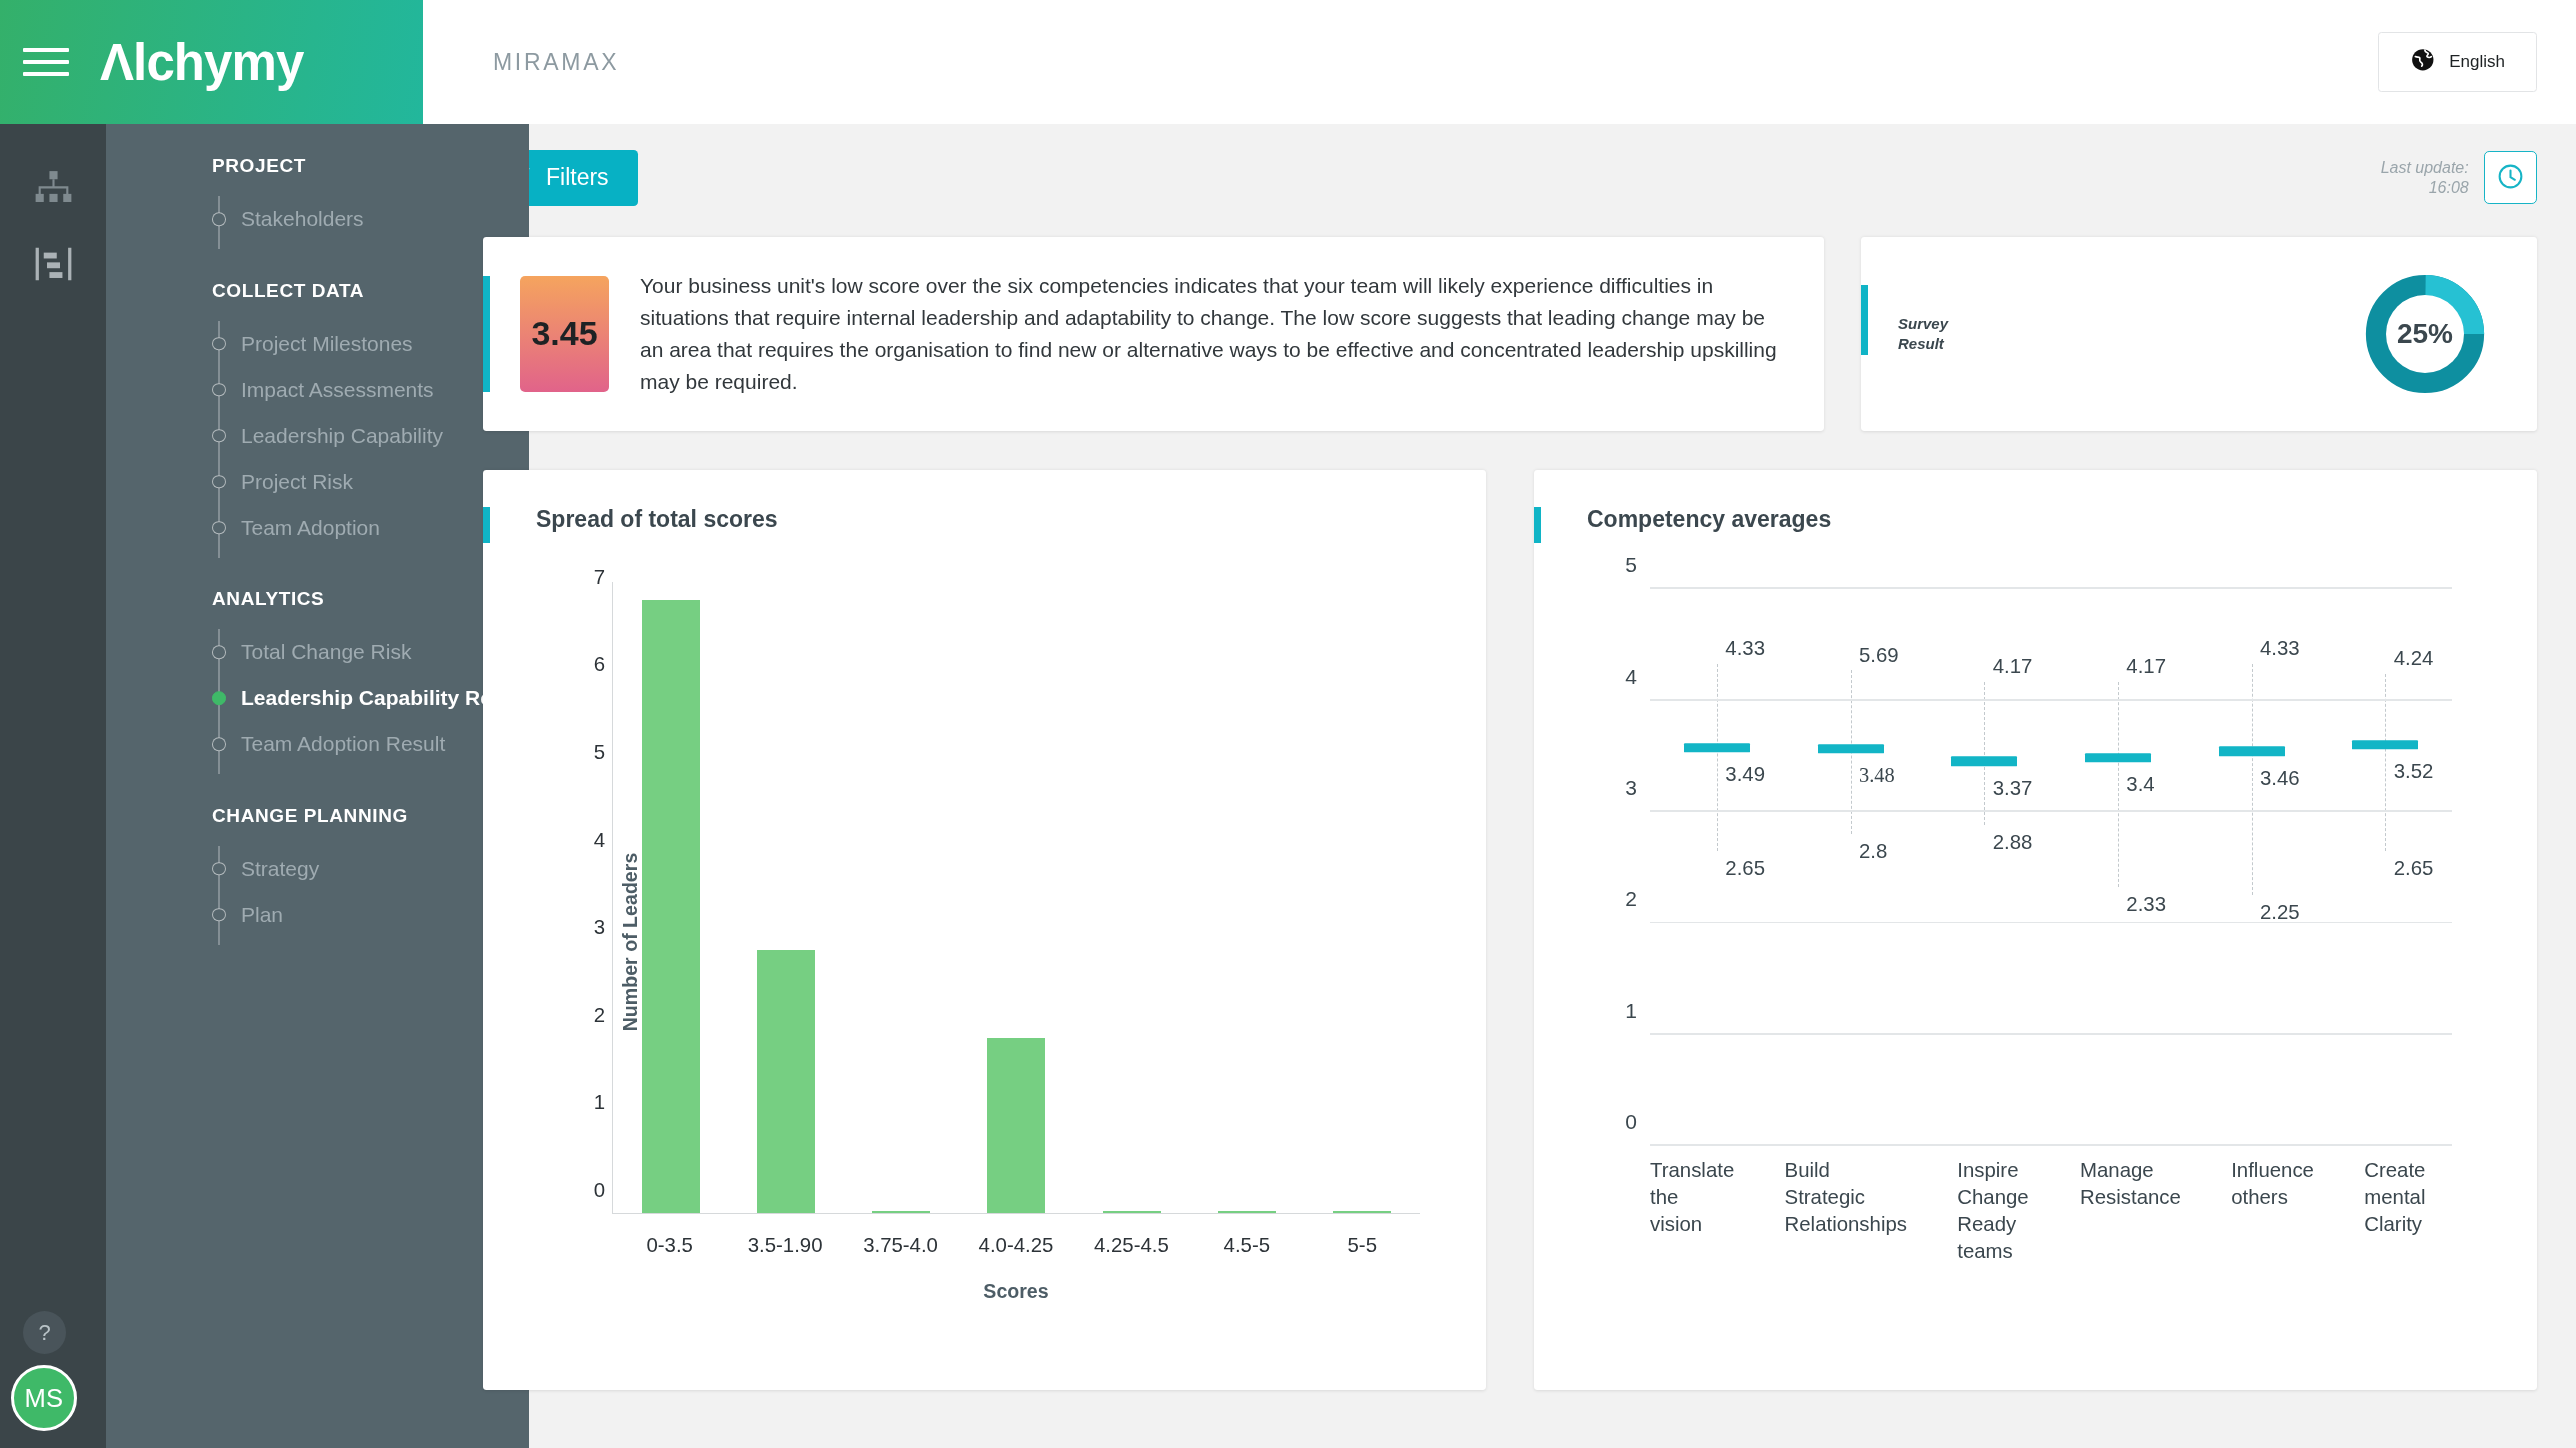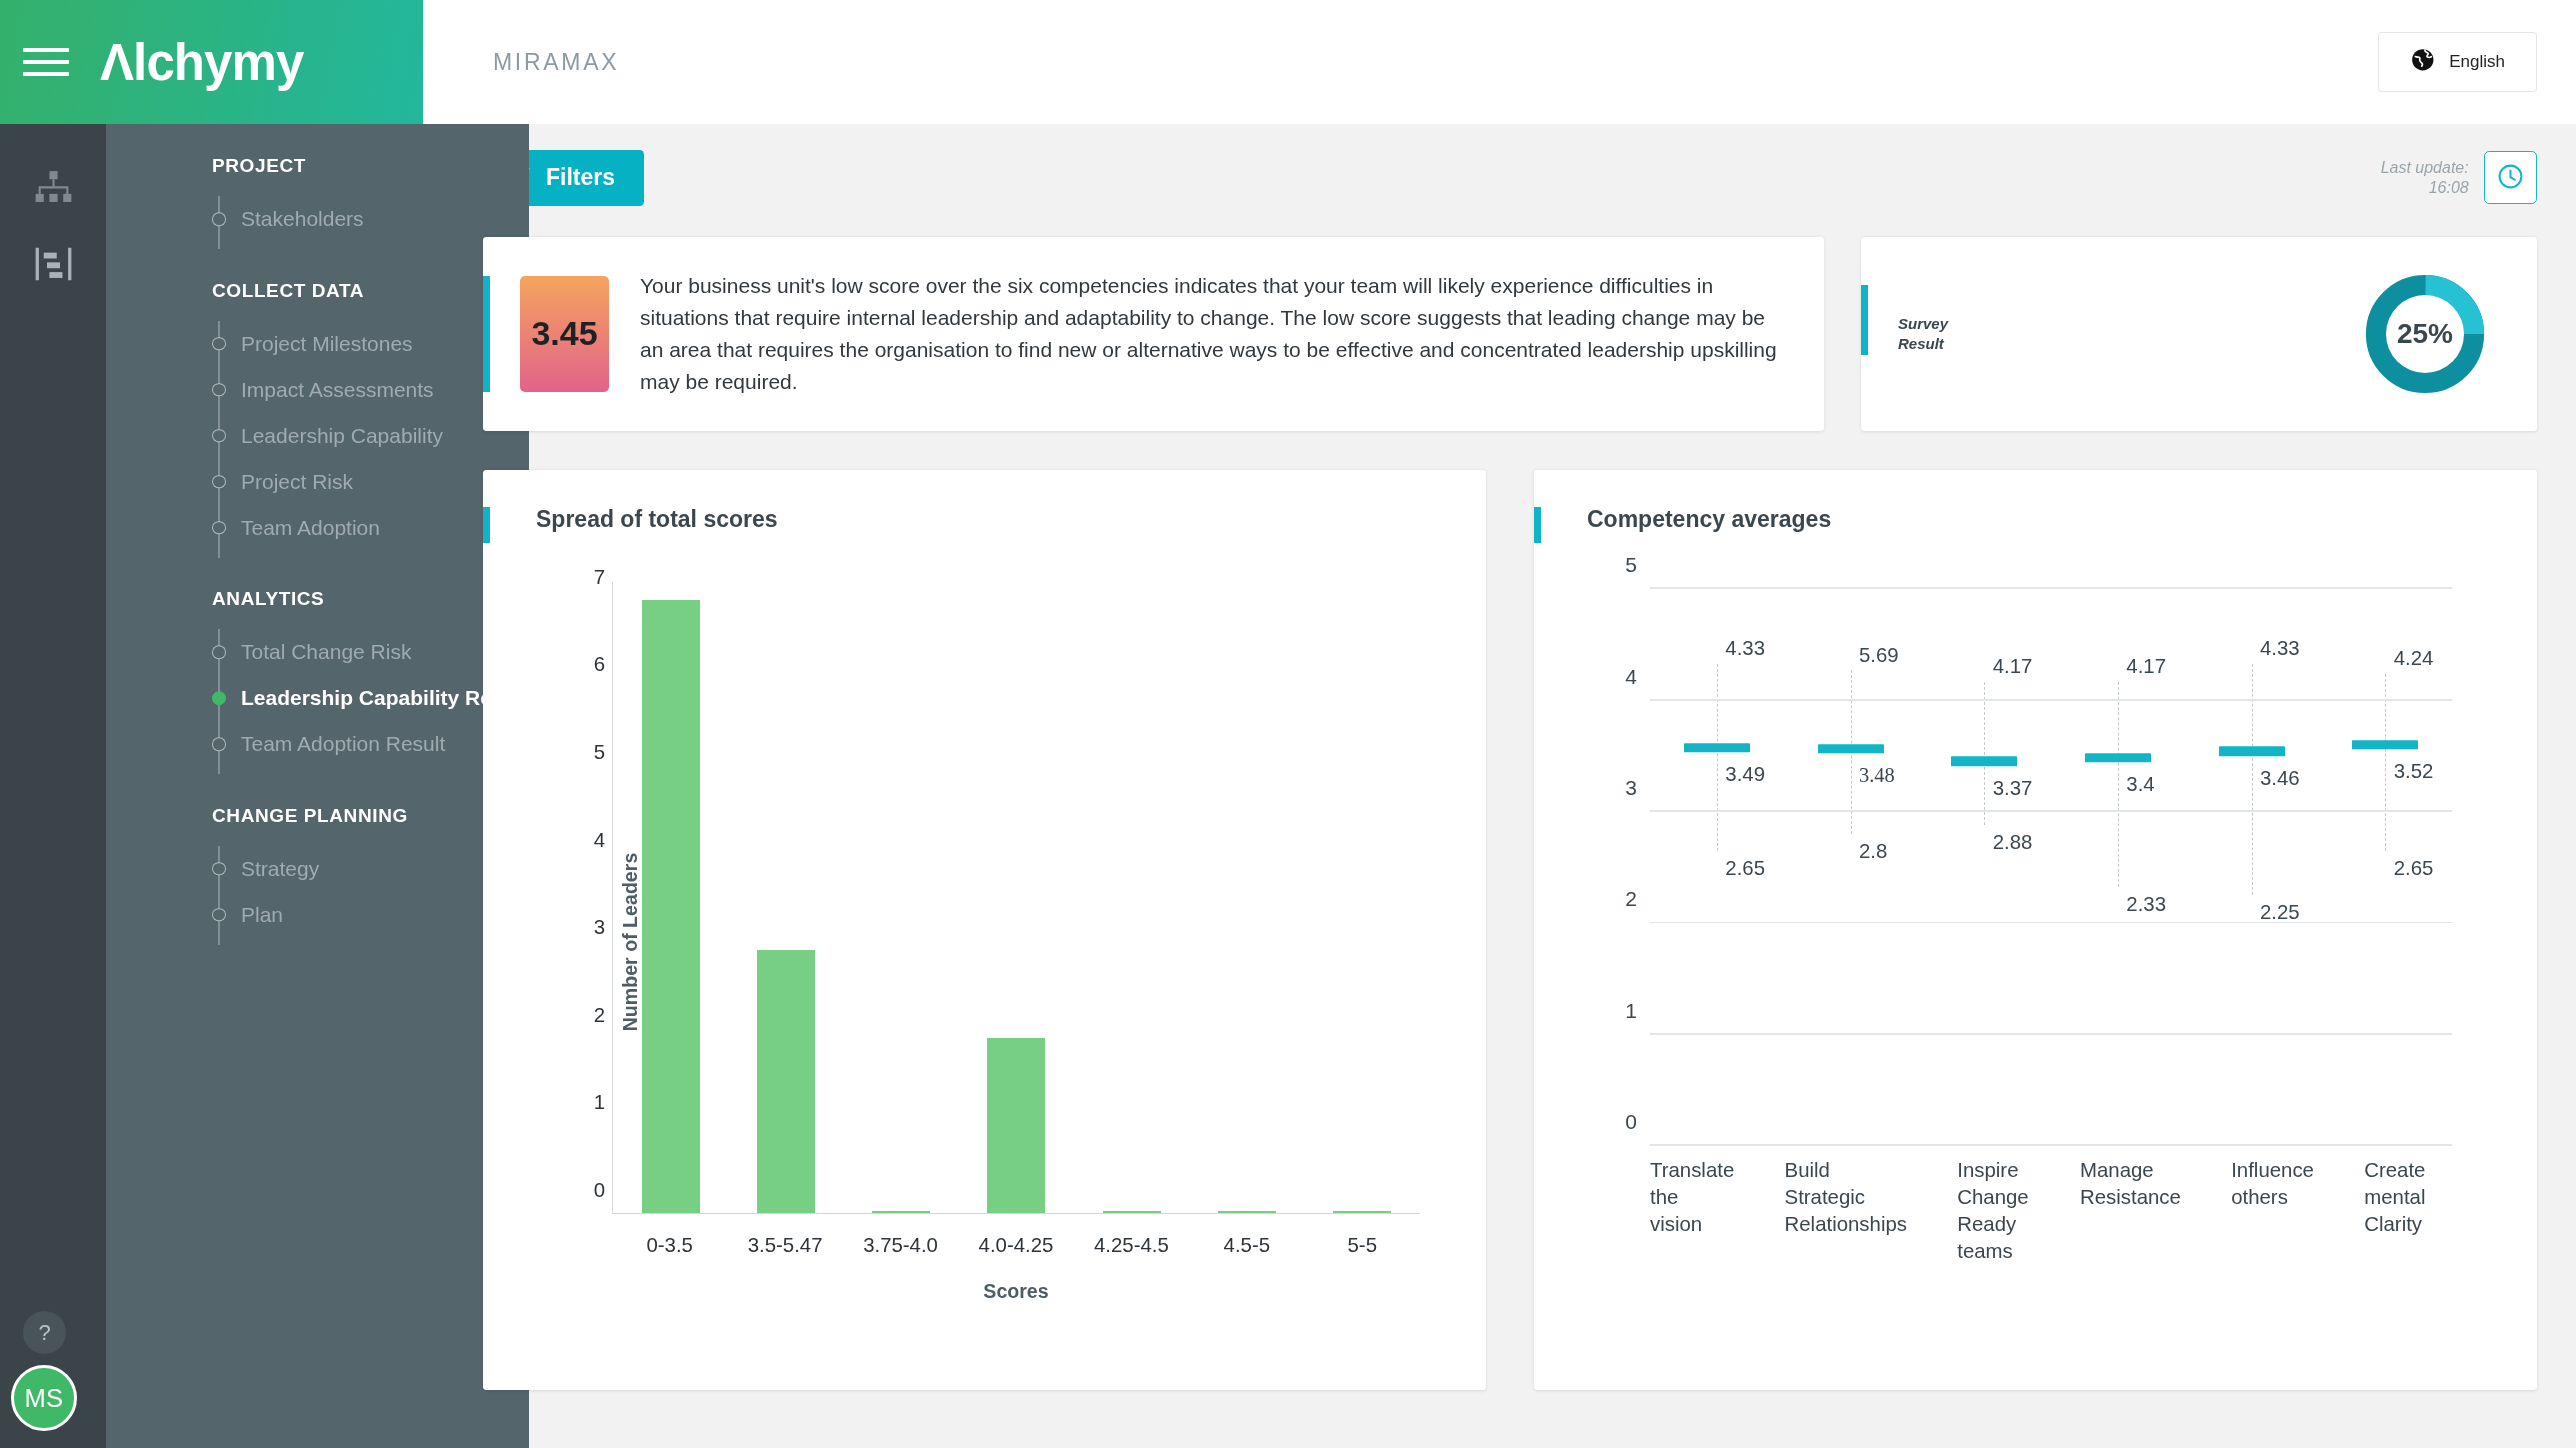--- a/index.html
+++ b/index.html
@@ -38,21 +38,21 @@
 
   
   .main { flex: 1; display: flex; flex-direction: column; min-width: 0; }
   .topbar { height: 124px; background: #fff; display: flex; align-items: center; justify-content: space-between; padding: 0 39px 0 70px; flex: 0 0 124px; }
   .orgname { font-size: 23px; color: #8d9aa1; letter-spacing: 2.7px; }
   .langbtn { border: 1.7px solid #e2e4e6; background: #fff; border-radius: 3.4px; padding: 13.6px 31px; display: flex; align-items: center; gap: 13.6px; font-size: 17px; color: #1e2224; cursor: pointer; }
 
   .content { flex: 1; background: #f2f2f2; padding: 25.6px 39px 0 60px; overflow: hidden; }
 
   .toolbar { display: flex; align-items: center; justify-content: space-between; margin-bottom: 31px; }
-  .filterbtn { background: #07b1c4; color: #fff; border: none; border-radius: 4.3px; padding: 14.5px 29px; font-size: 23px; font-weight: 700; display: flex; align-items: center; gap: 13.6px; cursor: pointer; }
+  .filterbtn { background: #07b1c4; color: #fff; border: none; border-radius: 4.3px; padding: 14.5px 29px; font-size: 23px; font-weight: 400; display: flex; align-items: center; gap: 13.6px; cursor: pointer; }
   .updatewrap { display: flex; align-items: center; gap: 15.3px; }
   .updatetext { text-align: right; font-size: 16px; color: #9aa5ab; font-style: italic; line-height: 1.25; }
   .clockbtn { width: 53px; height: 53px; border: 1.7px solid #16b4c6; border-radius: 5.1px; background: #fff; display: flex; align-items: center; justify-content: center; cursor: pointer; }
 
   .card { background: #fff; border-radius: 3.4px; box-shadow: 0 0.9px 3.4px rgba(0,0,0,.10); position: relative; }
   .accent { position: absolute; left: 0; width: 6.8px; background: #10b4c6; border-radius: 0; }
 
   .rowtop { display: flex; gap: 37px; margin-bottom: 39px; align-items: flex-start; }
   .summarycard { flex: 0 0 1341px; height: 194px; display: flex; align-items: center; padding: 0 37px 0 37px; }
   .summarycard .accent { top: 39px; height: 116px; }
@@ -304,21 +304,21 @@
                 <div class="ytick" style="bottom: 13.8889%;">1</div>
                 <div class="ytick" style="bottom: 27.7778%;">2</div>
                 <div class="ytick" style="bottom: 41.6667%;">3</div>
                 <div class="ytick" style="bottom: 55.5556%;">4</div>
                 <div class="ytick" style="bottom: 69.4444%;">5</div>
                 <div class="ytick" style="bottom: 83.3333%;">6</div>
                 <div class="ytick" style="bottom: 97.2222%;">7</div>
               </div>
             <div class="xlabels" id="bar-xlabels">
                 <div>0-3.5</div>
-                <div>3.5-5.47</div>
+                <div>3.5-1.90</div>
                 <div>3.75-4.0</div>
                 <div>4.0-4.25</div>
                 <div>4.25-4.5</div>
                 <div>4.5-5</div>
                 <div>5-5</div>
               </div>
             <div class="xtitle">Scores</div>
           </div>
         </div>
 

